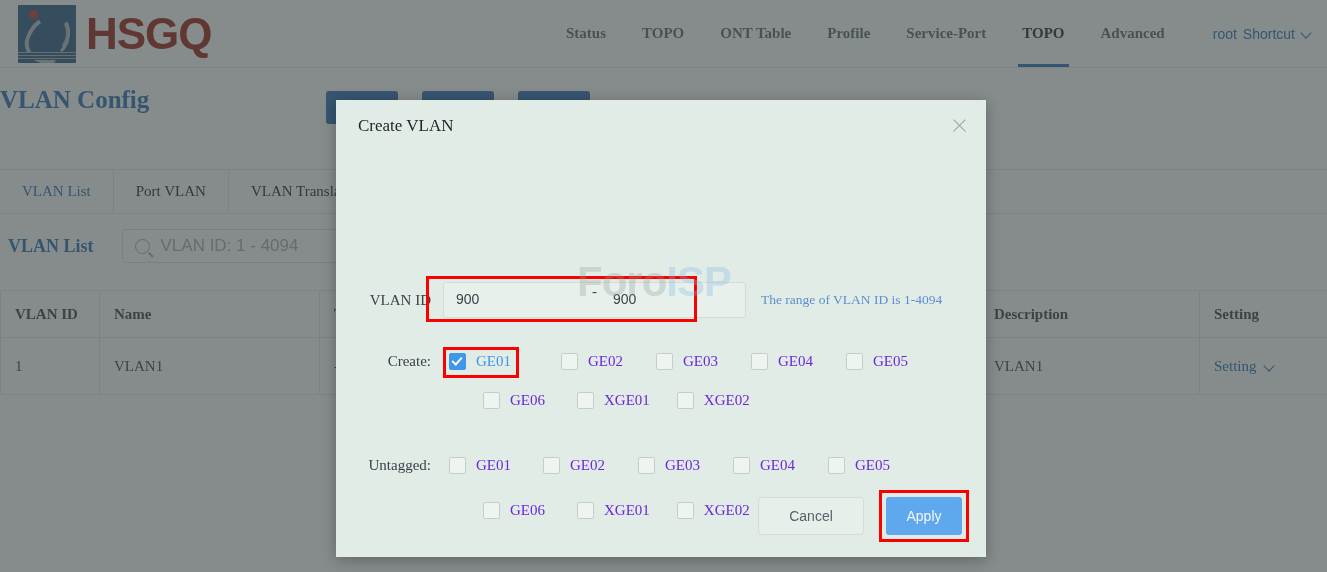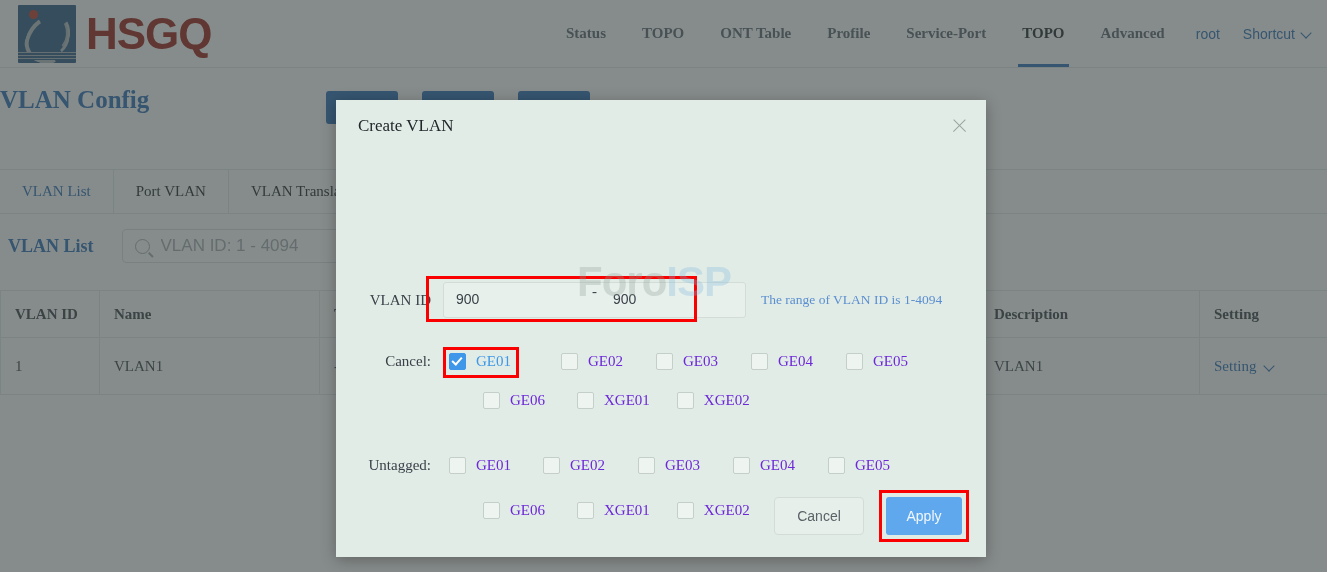--- a/index.html
+++ b/index.html
@@ -56,21 +56,21 @@
 
   .nav{position:absolute;left:548px;top:0;height:67px;display:flex;align-items:center;}
   .nav-item{
     position:relative;height:67px;display:flex;align-items:center;justify-content:center;
     font-size:15px;color:#5c6570;cursor:pointer;padding:0 18px;font-weight:bold;
   }
   .nav-item.active{color:#23272b;}
   .nav-item.active::after{
     content:"";position:absolute;left:14px;right:14px;bottom:0;height:3px;background:#2e6fb7;
   }
-  .nav-right{position:absolute;right:14px;top:0;height:67px;display:flex;align-items:center;gap:23px;}
+  .nav-right{position:absolute;right:14px;top:0;height:67px;display:flex;align-items:center;gap:6px;}
   .nav-user{font-family:"Liberation Sans",sans-serif;font-size:14px;color:#2e6fb7;cursor:pointer;}
   .nav-shortcut{font-family:"Liberation Sans",sans-serif;font-size:14px;color:#2e6fb7;cursor:pointer;display:flex;align-items:center;gap:7px;}
   .chev{width:11px;height:11px;display:inline-block;position:relative;}
   .chev::before{
     content:"";position:absolute;left:0;top:1px;width:7px;height:7px;
     border-right:1.6px solid currentColor;border-bottom:1.6px solid currentColor;
     transform:rotate(45deg);
   }
 
   
@@ -185,21 +185,21 @@
   .cbox.checked::after{
     content:"";position:absolute;left:4px;top:1px;width:4px;height:8px;
     border-right:2px solid #fff;border-bottom:2px solid #fff;transform:rotate(42deg);
   }
   .cb-label{margin-left:10px;font-size:15px;color:#6d28d9;}
   .cb-label.on{color:#3e97e8;}
 
   
   .m-foot{position:absolute;right:24px;bottom:22px;display:flex;align-items:center;gap:22px;}
   .btn-cancel{
-    width:90px;height:38px;border:1px solid #d3dcd7;border-radius:4px;background:#e7efea;
+    width:106px;height:38px;border:1px solid #d3dcd7;border-radius:4px;background:#e7efea;
     font-family:"Liberation Sans",sans-serif;font-size:14px;color:#5b6166;cursor:pointer;
   }
   .btn-apply{
     width:76px;height:38px;border:0;border-radius:3px;background:#5fa8ee;
     font-family:"Liberation Sans",sans-serif;font-size:14px;color:#f2f7fb;cursor:pointer;
   }
   .apply-wrap{position:relative;}
   .apply-wrap .red-ann{left:-7px;top:-7px;width:90px;height:52px;}
 
   
@@ -318,21 +318,21 @@
         <input type="text" value="900" style="">
         <span class="idsep">-</span>
         <input type="text" value="900" style="">
       </div>
       <div class="red-ann" style="left:-5px;top:-6px;width:271px;height:46px;"></div>
     </div>
     <div class="idhint">The range of VLAN ID is 1-4094</div>
   </div>
 
   <div class="cbrow" style="top:247px;">
-    <div class="flabel">Cancel:</div>
+    <div class="flabel">Create:</div>
     <div style="position:relative;margin-left:12px;">
       <div class="cb-item" style="padding:6px 12px 6px 6px;">
         <span class="cbox checked"></span>
         <span class="cb-label on">GE01</span>
       </div>
       <div class="red-ann" style="left:0;top:0;width:76px;height:31px;"></div>
     </div>
     <div class="cb-item" style="margin-left:38px;">
       <span class="cbox"></span>
       <span class="cb-label">GE02</span>

